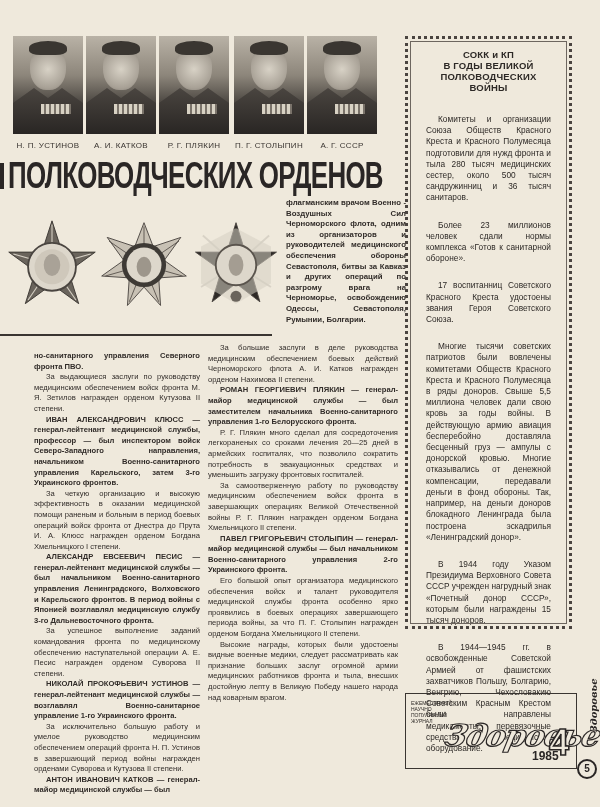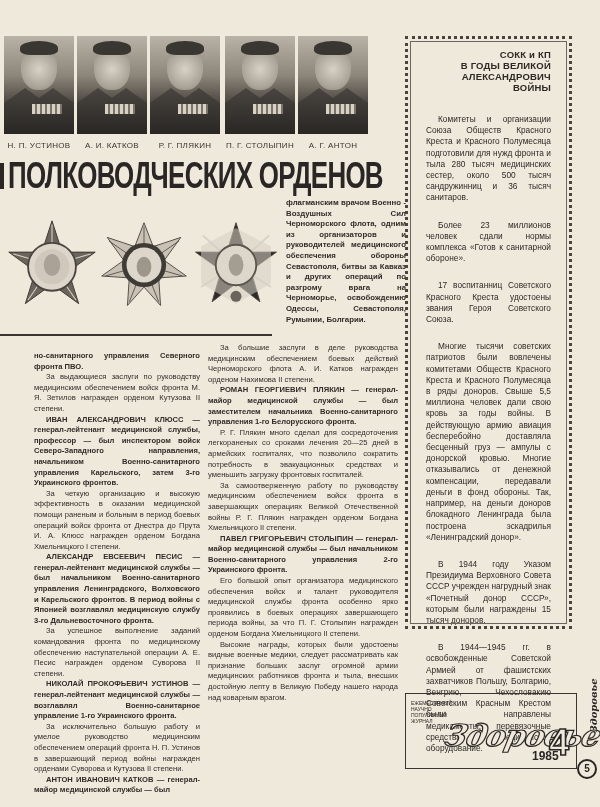--- a/index.html
+++ b/index.html
@@ -2,21 +2,21 @@
 <html><head>
 <meta charset="utf-8">
 <style>
   html, body { margin:0; padding:0; }
   body {
     width:600px; height:807px; overflow:hidden; position:relative;
     background:#efe9dc;
     font-family:"Liberation Sans", sans-serif;
     color:#2a2624;
   }
-  .portraits { position:absolute; left:4px; top:36px; width:372px; height:120px; }
+  .portraits { position:absolute; left:13px; top:36px; width:372px; height:120px; }
   .portrait { position:absolute; top:0; width:70px; }
   .portrait .photo {
     width:70px; height:98px; background:linear-gradient(180deg,#b9b2a6 0%,#8d867b 40%,#3c3834 75%,#2b2826 100%);
     position:relative; overflow:hidden;
   }
   .portrait .photo .head {
     position:absolute; left:17px; top:8px; width:36px; height:46px; border-radius:48% 48% 45% 45%;
     background:radial-gradient(circle at 50% 55%, #d8d2c6 0%, #a8a196 60%, #6b655d 100%);
   }
   .portrait .photo .hair {
@@ -54,21 +54,21 @@
   .col-left { left:34px; top:351px; width:166px; }
   .col-mid-top { left:286px; top:198px; width:120px; font-weight:bold; font-size:7.8px; }
   .col-mid { left:208px; top:343px; width:190px; }
 
   .sidebar {
     position:absolute; left:405px; top:36px; width:167px; height:593px;
     border:3px dotted #4a4440; outline:1px solid #6d665f; outline-offset:-6px;
     padding:10px 18px 10px 18px; box-sizing:border-box;
     font-size:8.3px; line-height:11.2px; color:#2d2926; text-align:justify;
   }
-  .sidebar .title { font-weight:bold; font-size:9.5px; line-height:11px; text-align:right; margin-bottom:21px; letter-spacing:0.2px; }
+  .sidebar .title { font-weight:bold; font-size:9.5px; line-height:11px; text-align:center; margin-bottom:21px; letter-spacing:0.2px; }
   .sidebar p { margin:16px 0 9px 0; text-indent:12px; }
 
   .masthead {
     position:absolute; left:405px; top:693px; width:170px; height:74px;
     border:1px solid #3a3531;
   }
   .masthead .sub { position:absolute; left:5px; top:6px; font-size:5px; line-height:6px; text-transform:uppercase; color:#2d2926; }
   .masthead .logo {
     position:absolute; left:40px; top:24px; font-family:"DejaVu Serif", serif; font-style:italic; font-weight:bold;
     font-size:30px; color:#efe9dc; -webkit-text-stroke:1.2px #2a2625; letter-spacing:-1px; transform:skewX(-12deg);
@@ -127,21 +127,21 @@
       </div>
     <div class="name">П. Г. СТОЛЫПИН</div>
   </div>
   <div class="portrait" style="left:294px">
     <div class="photo">
         <div class="coat"></div>
         <div class="head"></div>
         <div class="hair"></div>
         <div class="medals"></div>
       </div>
-    <div class="name">А. Г. АНТОН</div>
+    <div class="name">А. Г. СССР</div>
   </div>
 </div>
 
 <div class="headline-bar"></div>
 <div class="headline" style="left:8px">ПОЛКОВОДЧЕСКИХ ОРДЕНОВ</div>
 
 <div class="medals-area">
   <div class="order" style="left:0px">
     <svg viewBox="0 0 100 100">
       <polygon points="50,2 61,36 97,36 68,57 79,92 50,71 21,92 32,57 3,36 39,36" fill="#6a645c" stroke="#3a3531" stroke-width="1"></polygon>
@@ -215,21 +215,21 @@
   <p>За самоотверженную работу по руководству медицинским обеспечением войск фронта в завершающих операциях Великой Отечественной войны Р. Г. Плякин награжден орденом Богдана Хмельницкого II степени.</p>
   <p class="bold">ПАВЕЛ ГРИГОРЬЕВИЧ СТОЛЫПИН — генерал-майор медицинской службы — был начальником Военно-санитарного управления 2-го Украинского фронта.</p>
   <p>Его большой опыт организатора медицинского обеспечения войск и талант руководителя медицинской службы фронта особенно ярко проявились в боевых операциях завершающего периода войны, за что П. Г. Столыпин награжден орденом Богдана Хмельницкого II степени.</p>
   <p>Высокие награды, которых были удостоены видные военные медики, следует рассматривать как признание больших заслуг огромной армии медицинских работников фронта и тыла, внесших достойную лепту в Великую Победу нашего народа над коварным врагом.</p>
 </div>
 
 <div class="sidebar">
   <div class="title">
     <div>СОКК и КП</div>
     <div>В ГОДЫ ВЕЛИКОЙ</div>
-    <div>АЛЕКСАНДРОВИЧ ВОЙНЫ</div>
+    <div>ПОЛКОВОДЧЕСКИХ ВОЙНЫ</div>
   </div>
   <p>Комитеты и организации Союза Обществ Красного Креста и Красного Полумесяца подготовили для нужд фронта и тыла 280 тысяч медицинских сестер, около 500 тысяч сандружинниц и 36 тысяч санитаров.</p>
   <p>Более 23 миллионов человек сдали нормы комплекса «Готов к санитарной обороне».</p>
   <p>17 воспитанниц Советского Красного Креста удостоены звания Героя Советского Союза.</p>
   <p>Многие тысячи советских патриотов были вовлечены комитетами Обществ Красного Креста и Красного Полумесяца в ряды доноров. Свыше 5,5 миллиона человек дали свою кровь за годы войны. В действующую армию авиация бесперебойно доставляла бесценный груз — ампулы с донорской кровью. Многие отказывались от денежной компенсации, передавали деньги в фонд обороны. Так, например, на деньги доноров блокадного Ленинграда была построена эскадрилья «Ленинградский донор».</p>
   <p>В 1944 году Указом Президиума Верховного Совета СССР учрежден нагрудный знак «Почетный донор СССР», которым были награждены 15 тысяч доноров.</p>
   <p>В 1944—1945 гг. в освобожденные Советской Армией от фашистских захватчиков Польшу, Болгарию, Венгрию, Чехословакию Советским Красным Крестом были направлены медикаменты, перевязочные средства, медицинское оборудование.</p>
 </div>
 
 <div class="masthead">

